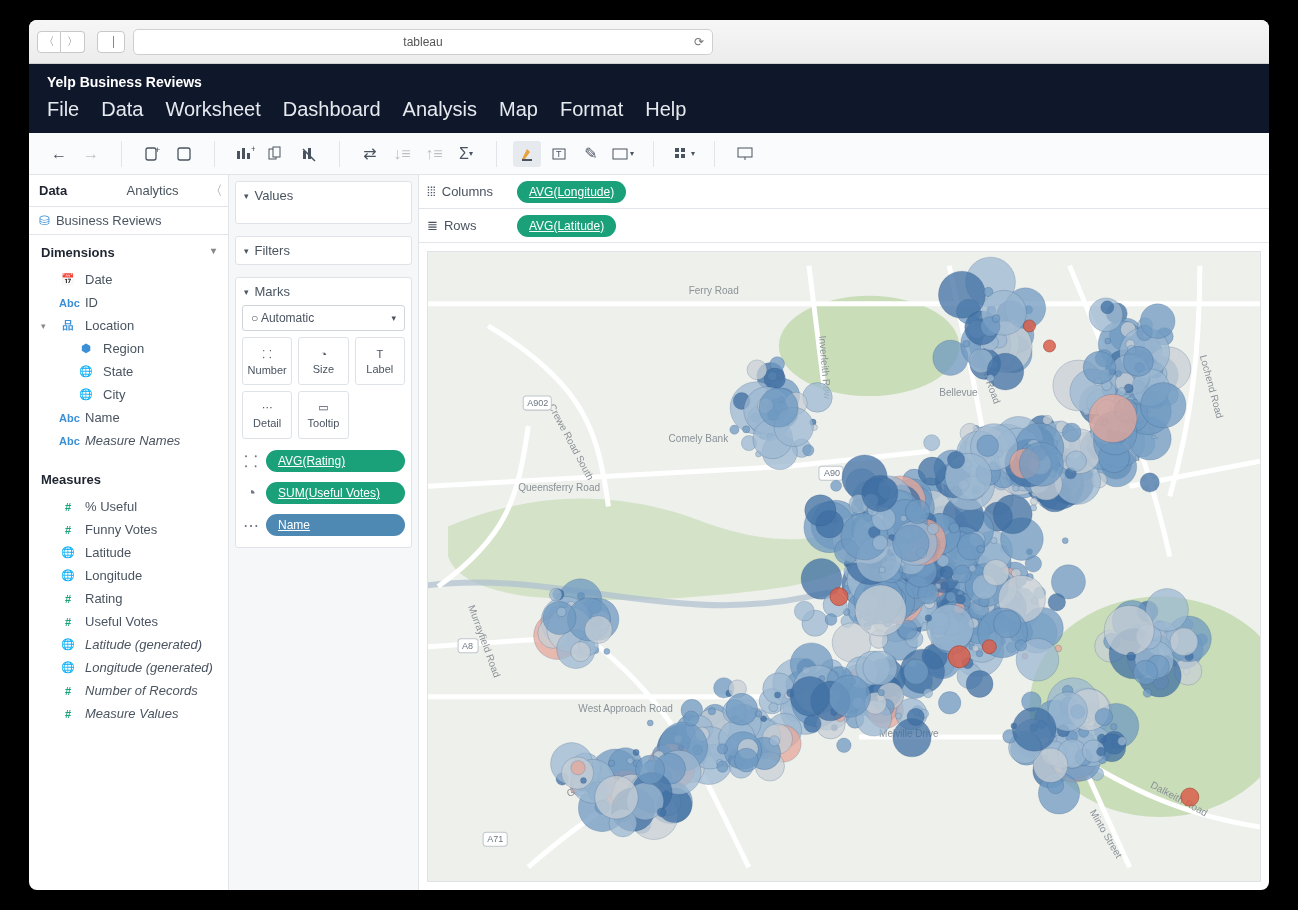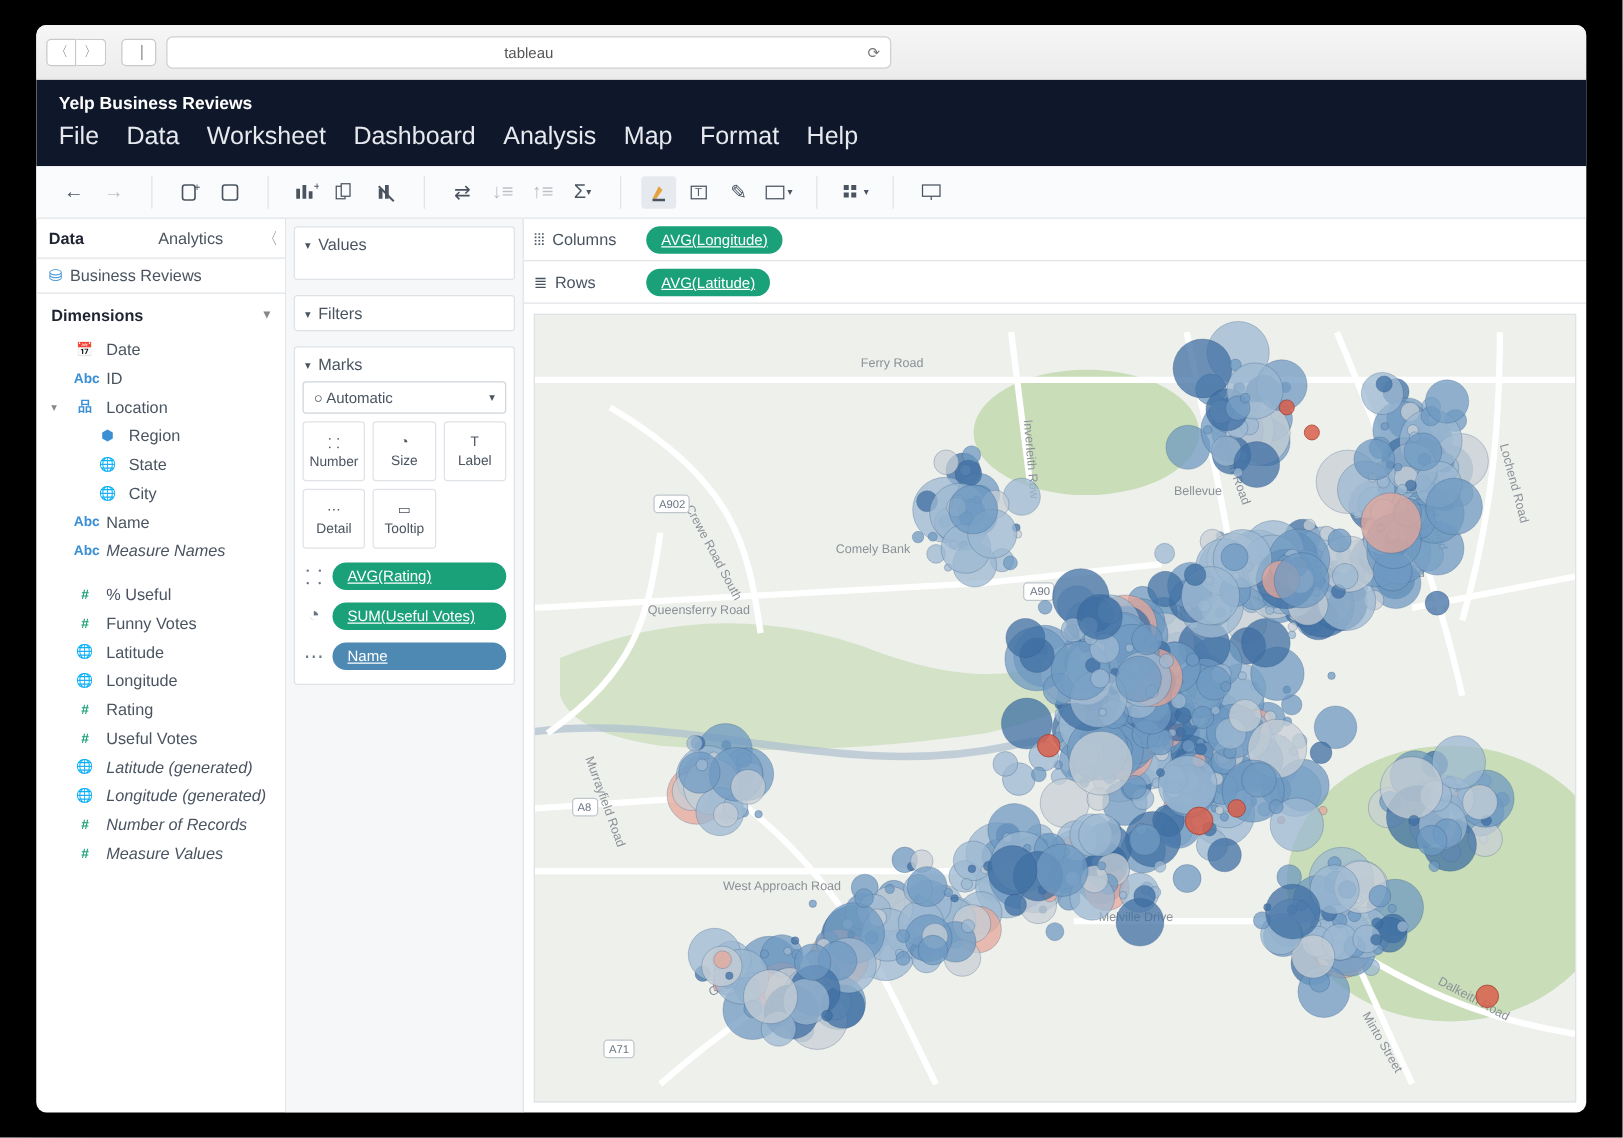--- a/index.html
+++ b/index.html
@@ -248,20 +248,23 @@
             <span class="ico">Abc</span>
             <span class="lbl">Name</span>
           </div>
           <div class="field italic">
             <span class="caret"></span>
             <span class="ico">Abc</span>
             <span class="lbl">Measure Names</span>
           </div>
         </div>
 
+      <div class="section-head">
+        <span>Measures</span>
+      </div>
       <div class="field-list" id="mea-list">
           <div class="field">
             <span class="caret"></span>
             <span class="ico green">#</span>
             <span class="lbl">% Useful</span>
           </div>
           <div class="field">
             <span class="caret"></span>
             <span class="ico green">#</span>
             <span class="lbl">Funny Votes</span>

